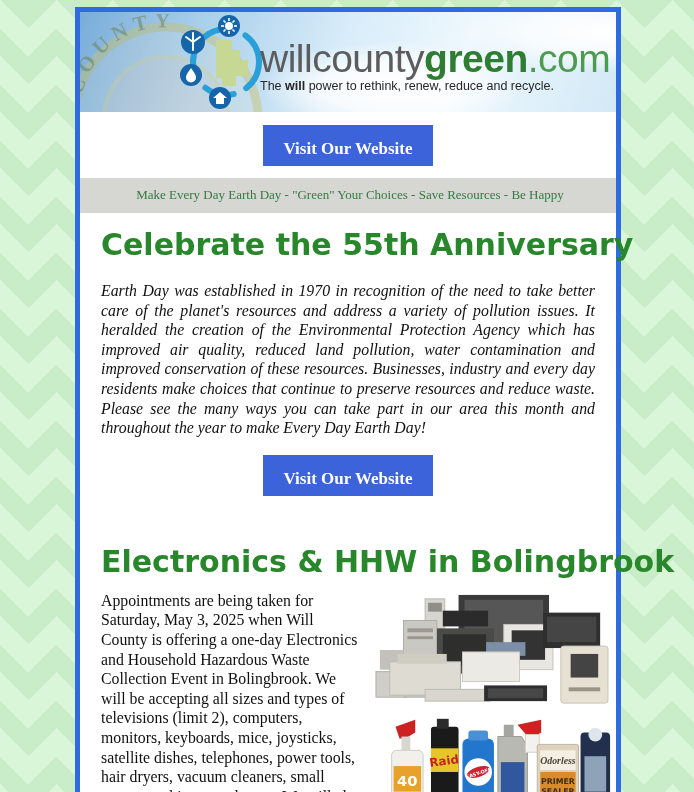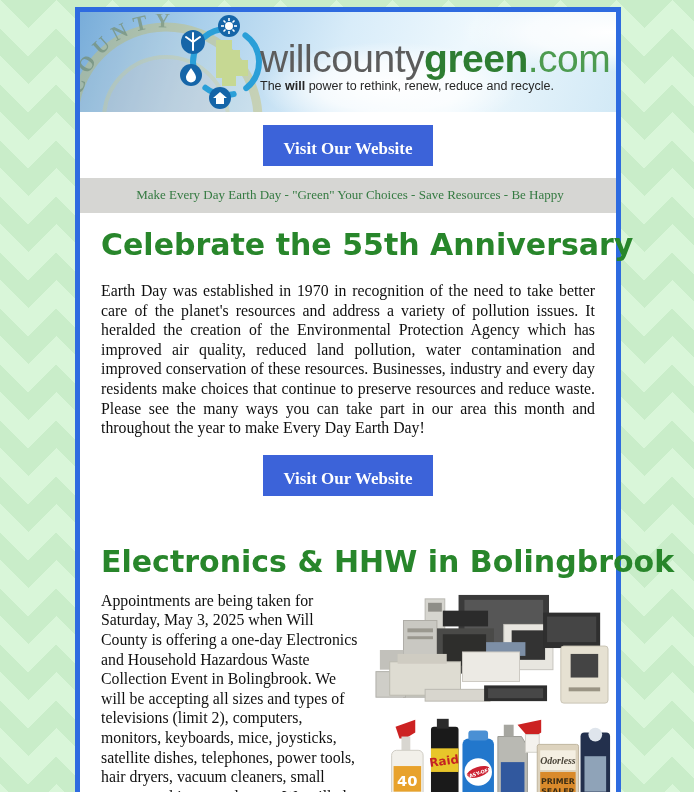--- a/index.html
+++ b/index.html
@@ -56,21 +56,21 @@
   }
 
   
   h1.sec-title {
     font-family:"DejaVu Sans","Liberation Sans",sans-serif; font-weight:bold;
     color:#28862b; font-size:30px; letter-spacing:0; margin:16px 18px 0 21px; line-height:32px;
     white-space:nowrap;
   }
   .para {
     font-size:15.8px; line-height:19.6px; color:#0f0f0f;
-    text-align:justify; margin:20px 21px 0 21px;
+    text-align:justify; margin:20px 21px 0 21px;font-style:italic;
   }
   .btn-center { text-align:center; margin:17px 0 28px 0; }
 
   .cols { display:flex; align-items:flex-start; margin:13px 0 0 21px; }
   .leftcol { width:263px; font-size:15.8px; line-height:19.6px; color:#0f0f0f; text-align:left; }
   .rightcol { width:250px; margin-left:6px; text-align:center; }
   .photo { display:block; background:#ffffff; }
 </style>
 </head>
 <body>

